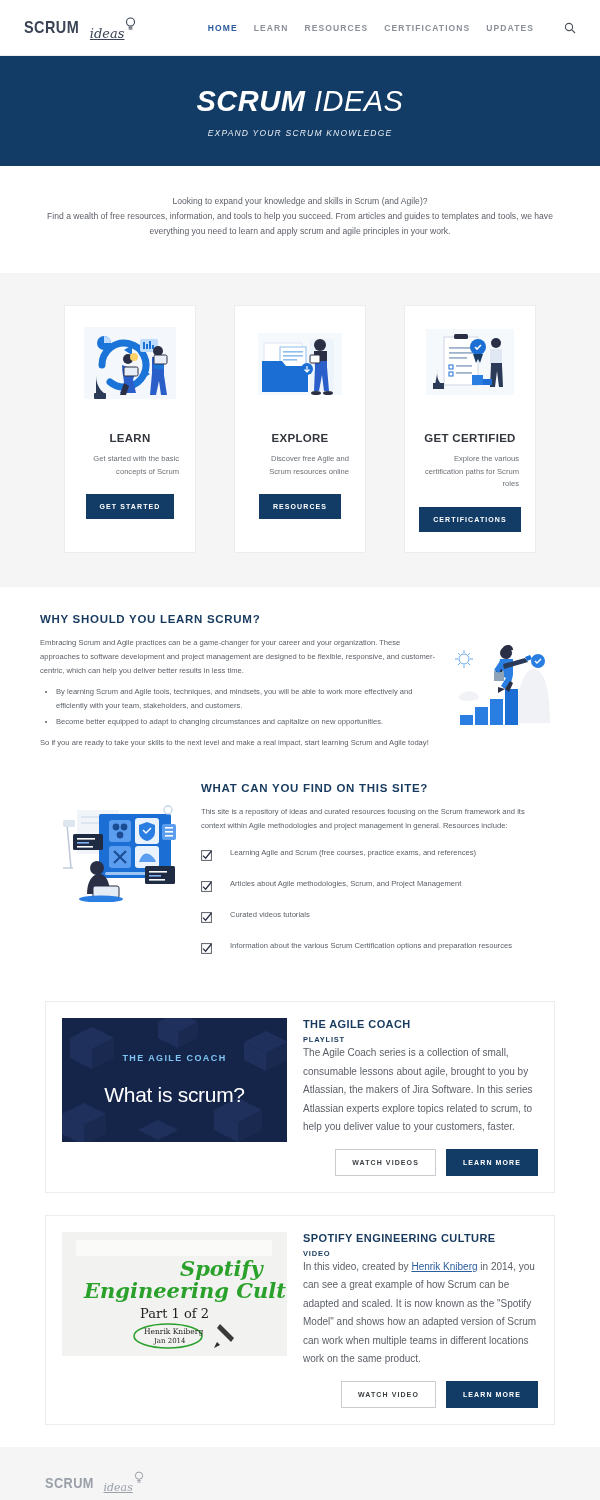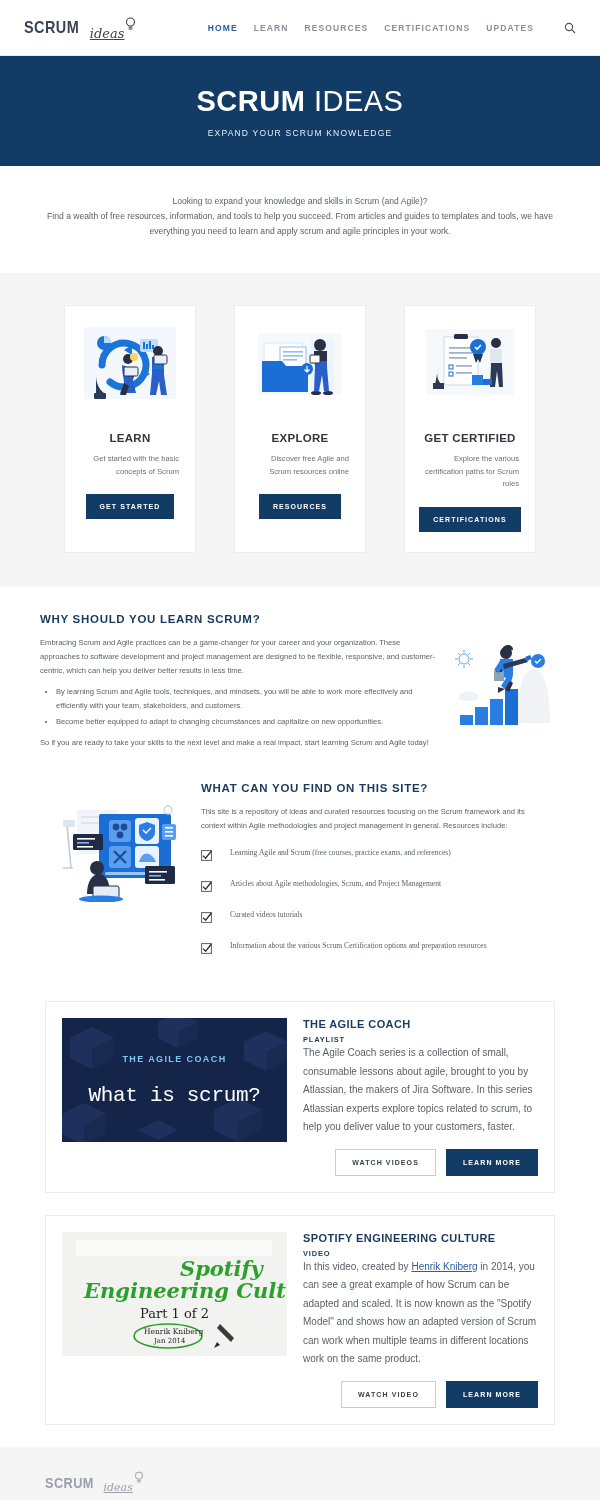--- a/index.html
+++ b/index.html
@@ -34,21 +34,21 @@
     font-size: 8.5px; font-weight: 700; letter-spacing: 1.1px;
     color: #8a8f98; text-decoration: none; white-space: nowrap;
   }
   .nav-link.active { color: #2b5d9e; }
   .search-btn { margin-left: 14px; display: flex; align-items: center; }
 
   
   .hero {
     height: 110px; background: #123c66;
     display: flex; flex-direction: column;
-    align-items: center; justify-content: center;
+    align-items: center; justify-content: center; font-style: italic;
   }
   .hero-title { font-size: 29px; color: #ffffff; letter-spacing: .5px; font-weight: 300; }
   .hero-title b { font-weight: 700; }
   .hero-sub {
     font-size: 8.5px; color: #e7ecf2; letter-spacing: 1.2px;
     margin-top: 10px; font-weight: 400;
   }
 
   
   .intro {
@@ -86,21 +86,21 @@
   }
   .body-p { font-size: 7.6px; line-height: 1.85; color: #5a5f66; }
   .bullets { margin: 7px 0 7px 16px; }
   .bullets li { font-size: 7.6px; line-height: 1.85; color: #5a5f66; margin-bottom: 2px; }
   .why-art { width: 110px; display: flex; align-items: center; }
 
   
   .find { background: #ffffff; padding: 22px 57px 24px; display: flex; gap: 16px; }
   .find-art { width: 128px; display: flex; align-items: flex-start; padding-top: 14px; }
   .find-text { flex: 1; }
-  .check-list { margin-top: 14px; font-family: Liberation Serif, serif; }
+  .check-list { margin-top: 14px; }
   .check-item { display: flex; align-items: flex-start; gap: 18px; margin-bottom: 13px; }
   .check-label { font-size: 7.6px; color: #5a5f66; line-height: 1.5; }
 
   
   .media-wrap { padding: 6px 45px 0; }
   .media-card {
     background: #ffffff; border: 1px solid #ededed;
     padding: 16px; display: flex; gap: 16px; margin-bottom: 22px;
   }
   .media-thumb { width: 225px; flex: none; }
@@ -108,21 +108,21 @@
     width: 225px; height: 124px; background: #15254a;
     position: relative; overflow: hidden;
     display: flex; flex-direction: column; align-items: center; justify-content: center;
   }
   .thumb-agile-kicker {
     font-size: 9px; font-weight: 700; letter-spacing: 1.4px;
     color: #7fc4f2; z-index: 2;
   }
   .thumb-agile-title {
     font-size: 21px; color: #ffffff; font-weight: 400;
-    margin-top: 20px; z-index: 2; letter-spacing: -.3px; font-family: Liberation Mono, monospace;
+    margin-top: 20px; z-index: 2; letter-spacing: -.3px;
   }
   .thumb-spotify {
     width: 225px; height: 124px; background: #f2f2f0;
     display: flex; align-items: center; justify-content: center; position: relative;
   }
   .media-body { flex: 1; display: flex; flex-direction: column; }
   .media-title { font-size: 11px; font-weight: 700; color: #173a5e; letter-spacing: .4px; }
   .media-kicker {
     font-size: 7.5px; font-weight: 700; color: #173a5e;
     letter-spacing: .8px; margin-top: 5px;

